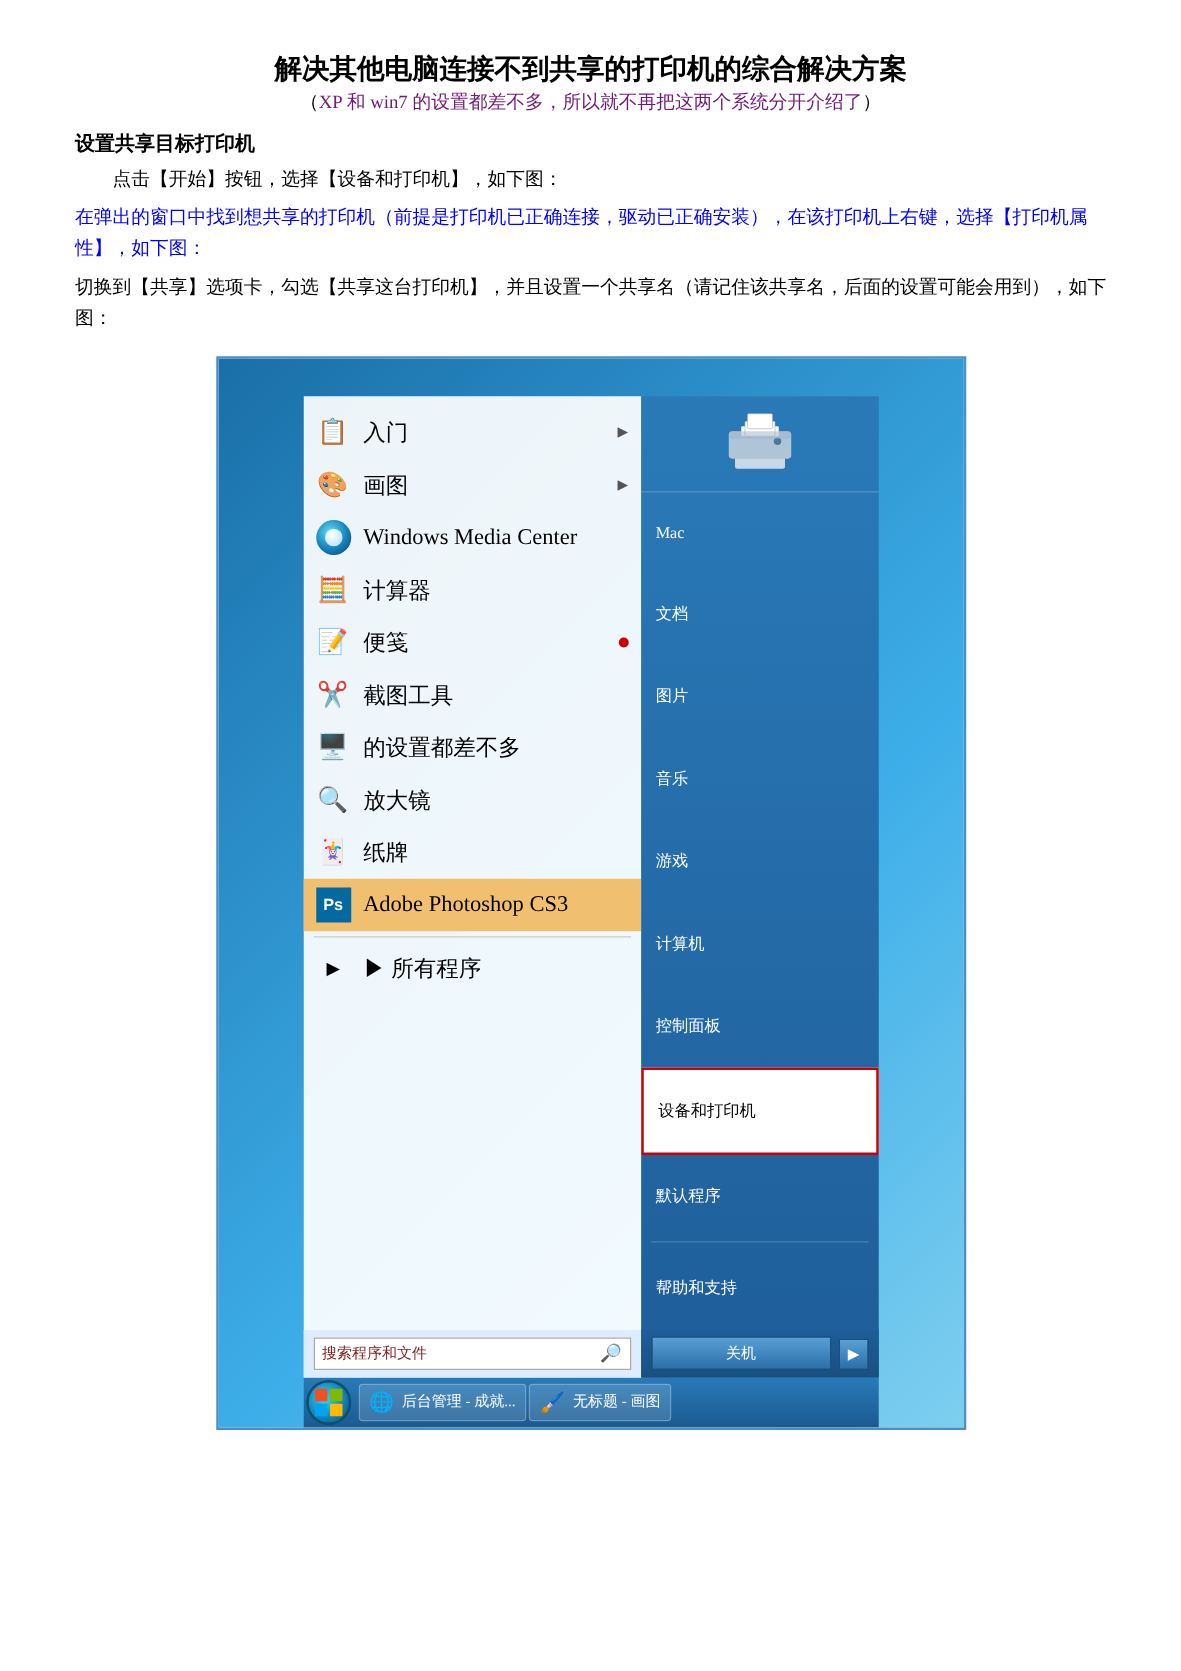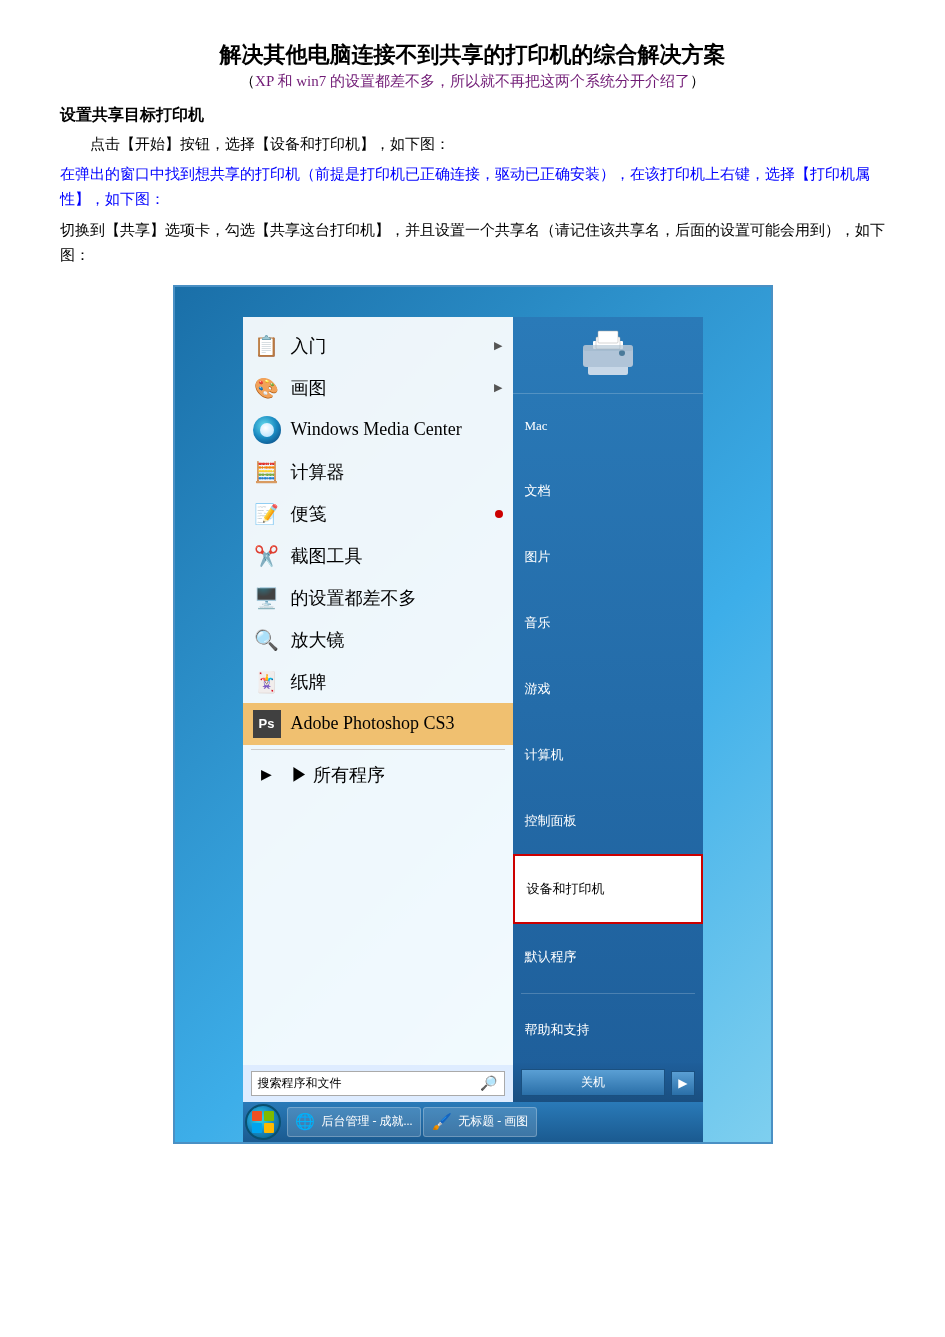--- a/index.html
+++ b/index.html
@@ -123,21 +123,21 @@
       flex: 1;
       display: flex;
       align-items: center;
       background: #fff;
       border: 1px solid #aaa;
       padding: 3px 6px;
       font-size: 12px;
       color: #888;
       gap: 4px;
     }
-    .search-box-text { flex:1; font-size: 12px; color: #000000; }
+    .search-box-text { flex:1; font-size: 12px; color: #7f1d1d; }
     .search-icon-box { font-size: 14px; color: #555; }
 
     
     .menu-right {
       width: 190px;
       background: linear-gradient(180deg, #2a7ab8 0%, #1e5e9a 100%);
       display: flex;
       flex-direction: column;
       padding: 8px 0 0 0;
     }
@@ -244,21 +244,21 @@
     
     .printer-svg {
       width: 60px;
       height: 55px;
     }
 
     
     .ps-icon {
       width: 28px;
       height: 28px;
-      background: #404040;
+      background: #0369a1;
       color: #fff;
       font-size: 13px;
       font-weight: bold;
       display: flex;
       align-items: center;
       justify-content: center;
       font-family: sans-serif;
     }
     
     .win-logo {

